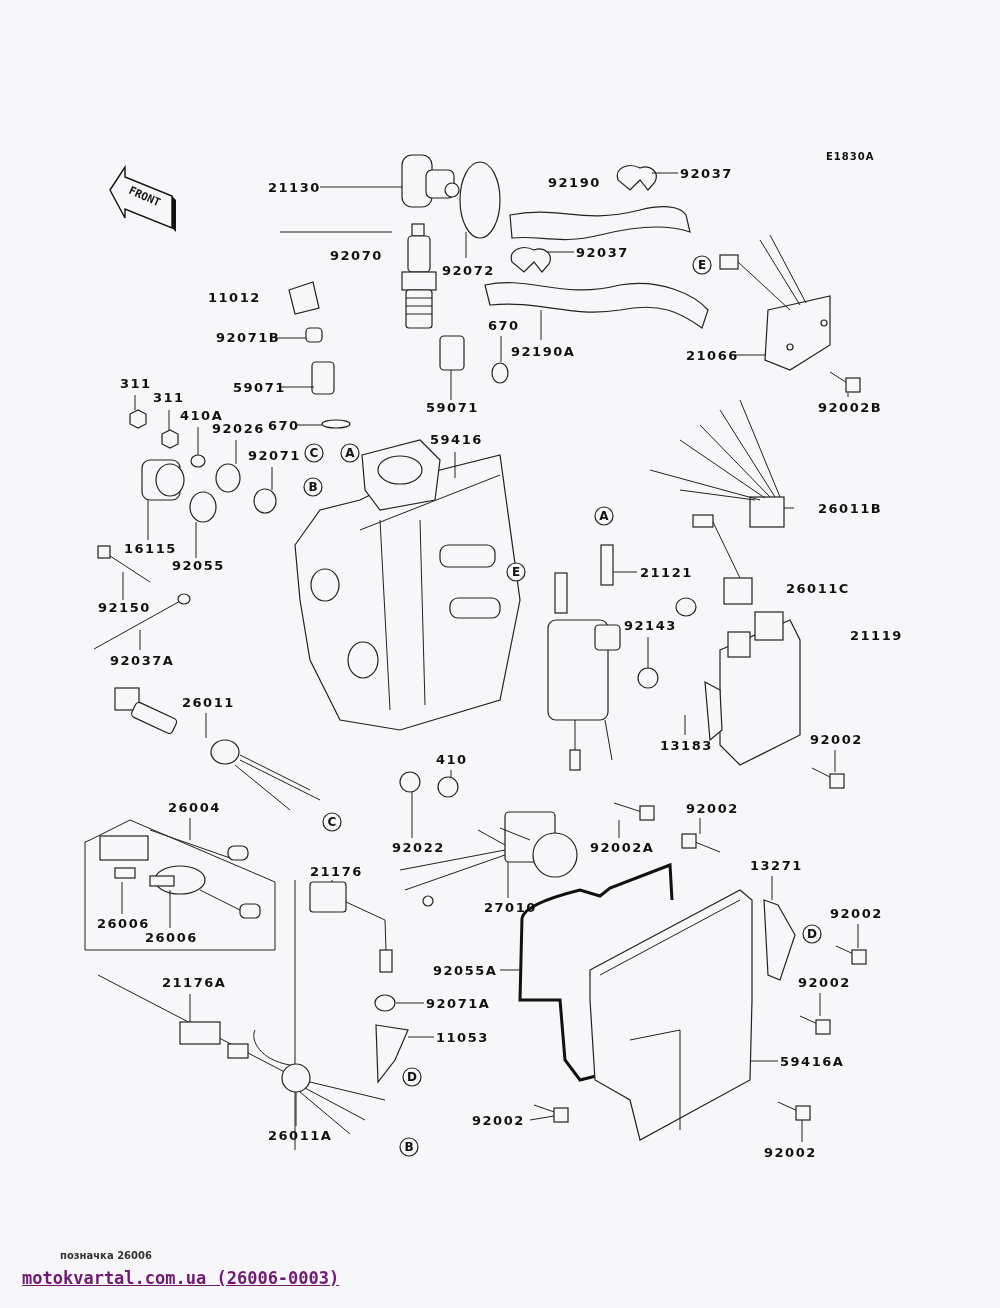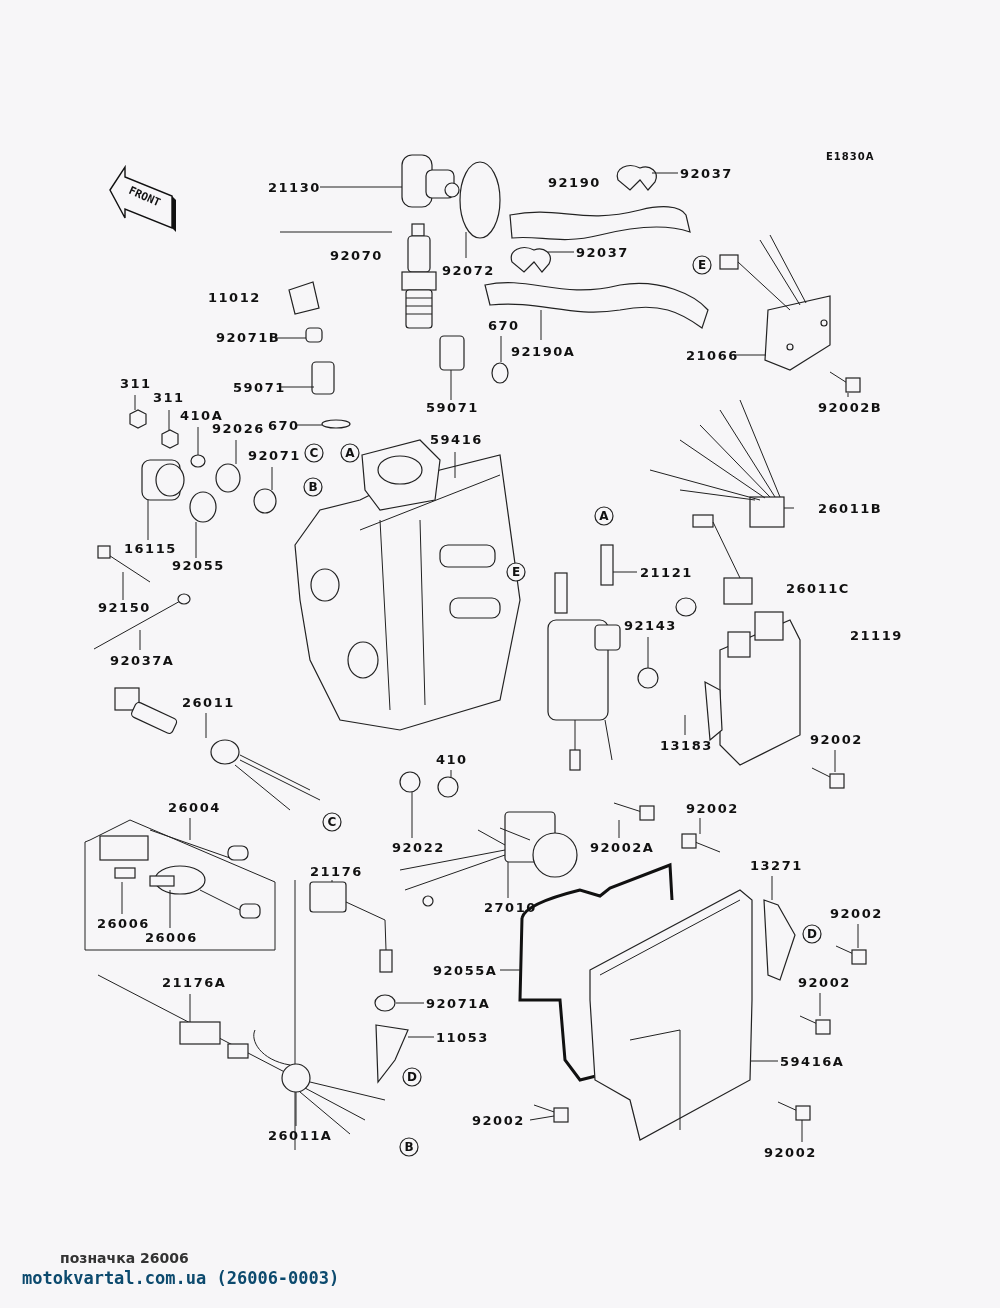--- a/index.html
+++ b/index.html
@@ -8,24 +8,24 @@
   #diagram { position: absolute; left: 0; top: 0; width: 1000px; height: 1308px; }
   .part-label { font-family: "DejaVu Sans", sans-serif; font-size: 13px; font-weight: bold;
                 fill: #111; letter-spacing: 1.5px; }
   .ref-circle text { font-family: "DejaVu Sans", sans-serif; font-size: 12px; font-weight: bold; fill: #111; }
   .leader { stroke: #222; stroke-width: 1; fill: none; }
   .part { stroke: #222; stroke-width: 1.2; fill: #f7f6f8; }
   .part-bold { stroke: #111; stroke-width: 3; fill: none; }
   .drawing-code { font-family: "DejaVu Sans", sans-serif; font-size: 10px; font-weight: bold; fill: #111; letter-spacing: 1px; }
   .front-text { font-family: "DejaVu Sans Mono", monospace; font-size: 11px; font-weight: bold; fill: #111; }
   .footer { position: absolute; left: 60px; top: 1250px; }
-  .footer .caption { font-family: "DejaVu Sans", sans-serif; font-weight: bold; font-size: 14px; color: #333;
+  .footer .caption { font-family: "DejaVu Sans", sans-serif; font-weight: bold; font-size: 10px; color: #333;
                      margin-left: 0; position: absolute; left: 0; top: 0; white-space: nowrap; }
-  .footer .source { font-family: "DejaVu Sans Mono", monospace; font-weight: bold; font-size: 17px; color: #0c4a6e;
-                    position: absolute; left: -38px; top: 18px; white-space: nowrap; }
+  .footer .source { font-family: "DejaVu Sans Mono", monospace; font-weight: bold; font-size: 17px; color: #701a75;
+                    position: absolute; left: -38px; top: 18px; white-space: nowrap; text-decoration: underline; }
 </style>
 </head>
 <body>
 
 <svg id="diagram" viewBox="0 0 1000 1308" xmlns="http://www.w3.org/2000/svg">
 
   <text class="drawing-code" x="826" y="160">E1830A</text>
 
   <g>
     <polygon points="110,190 125,167 125,177 172,196 172,228 125,209 125,218" fill="#f7f6f8" stroke="#111" stroke-width="1.4"></polygon>

